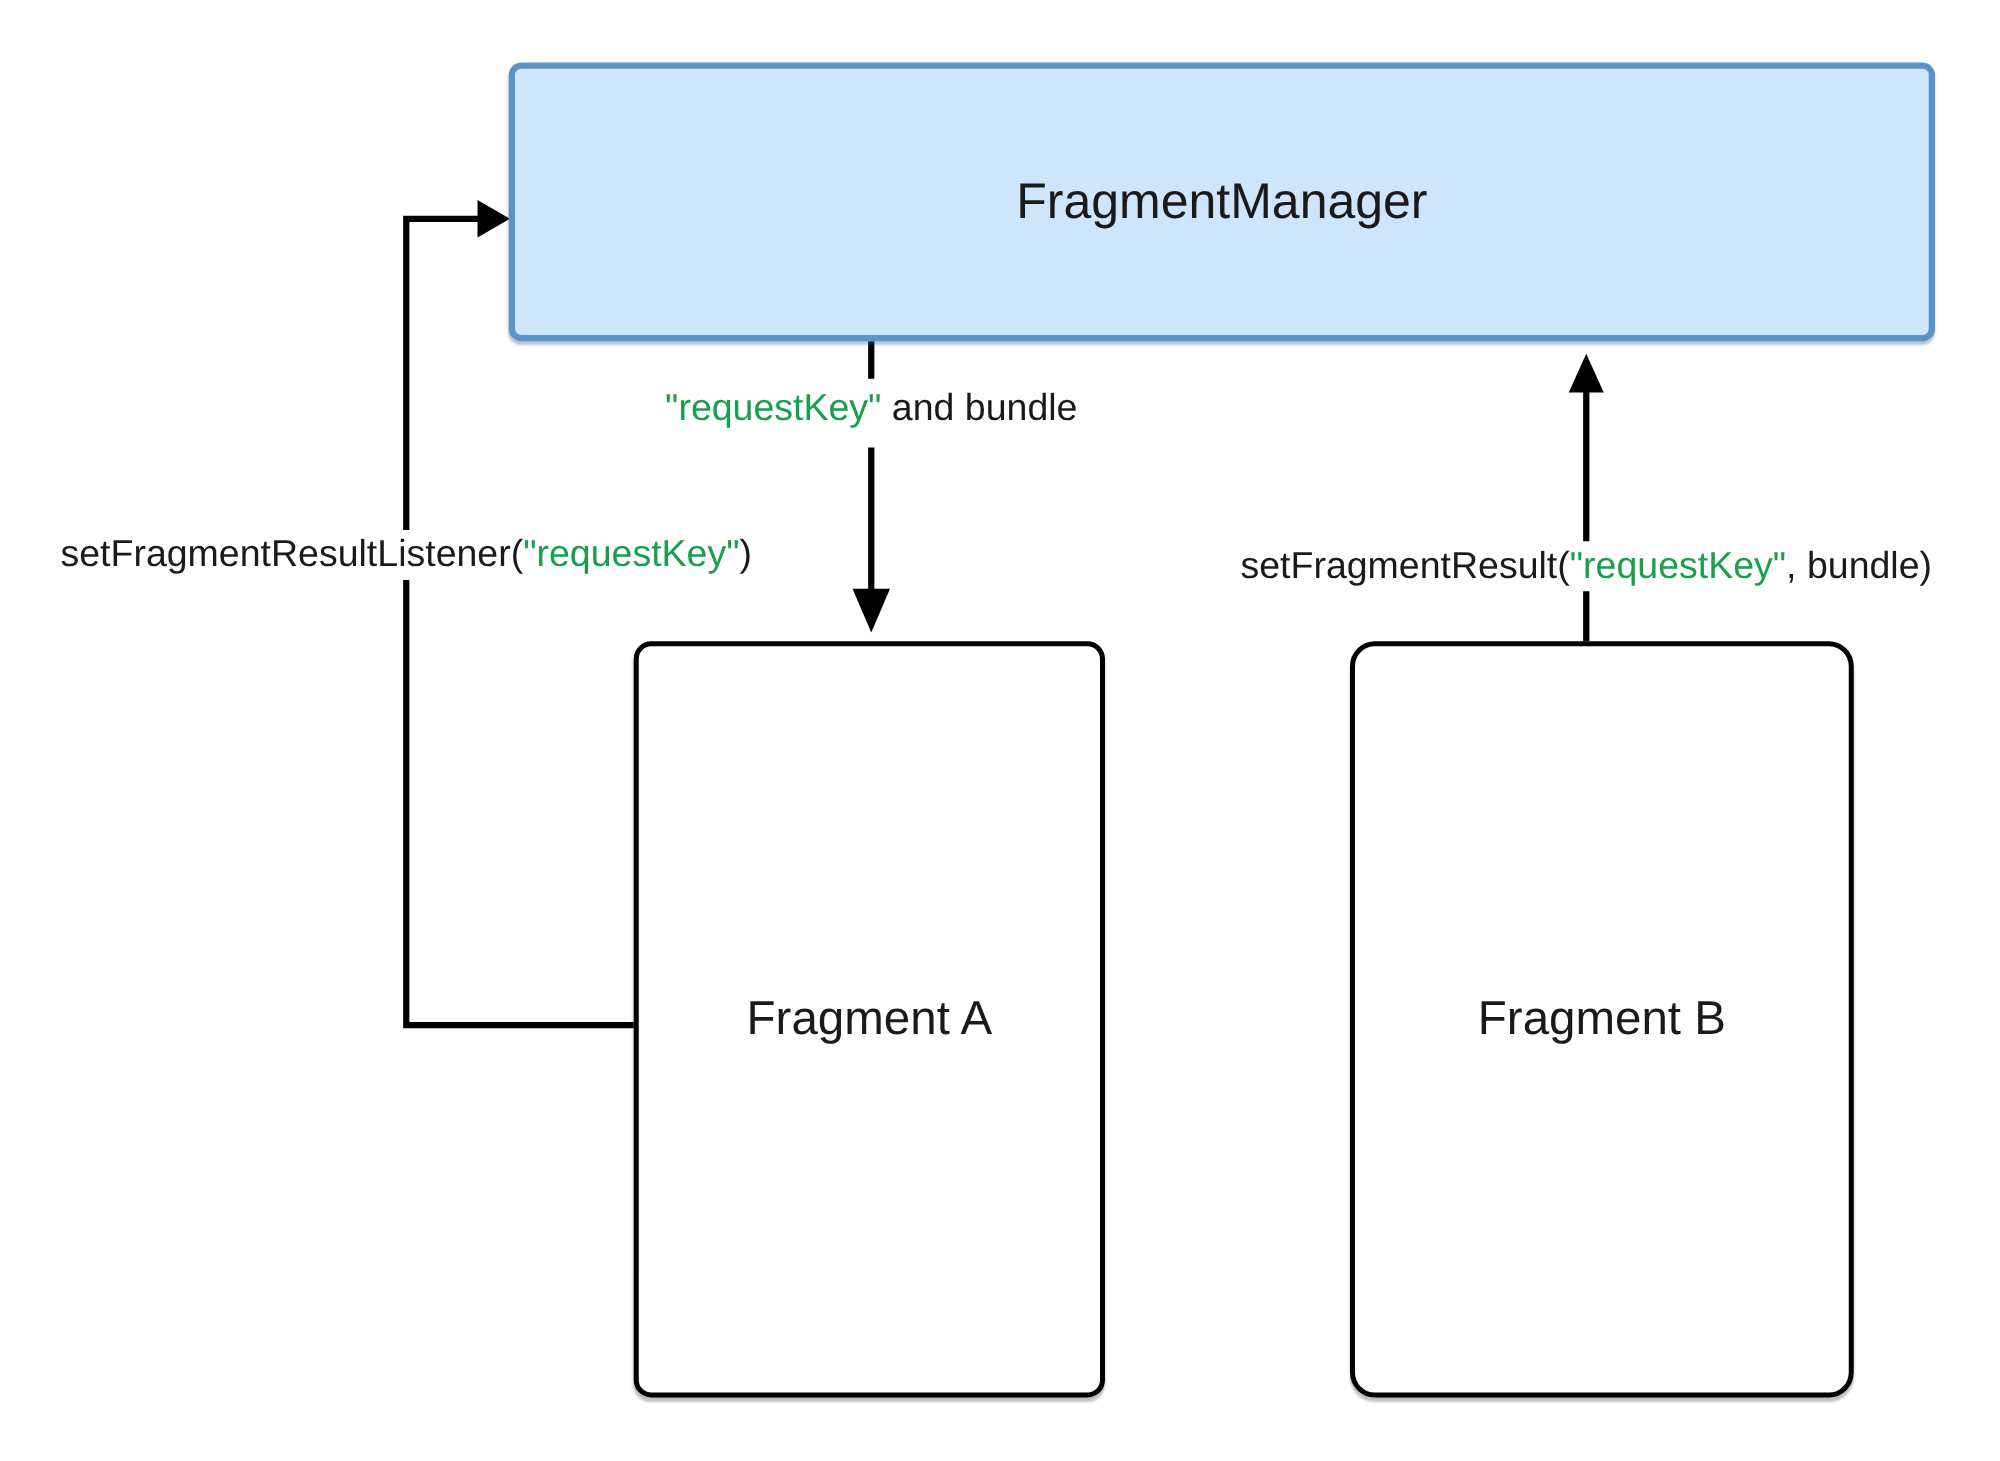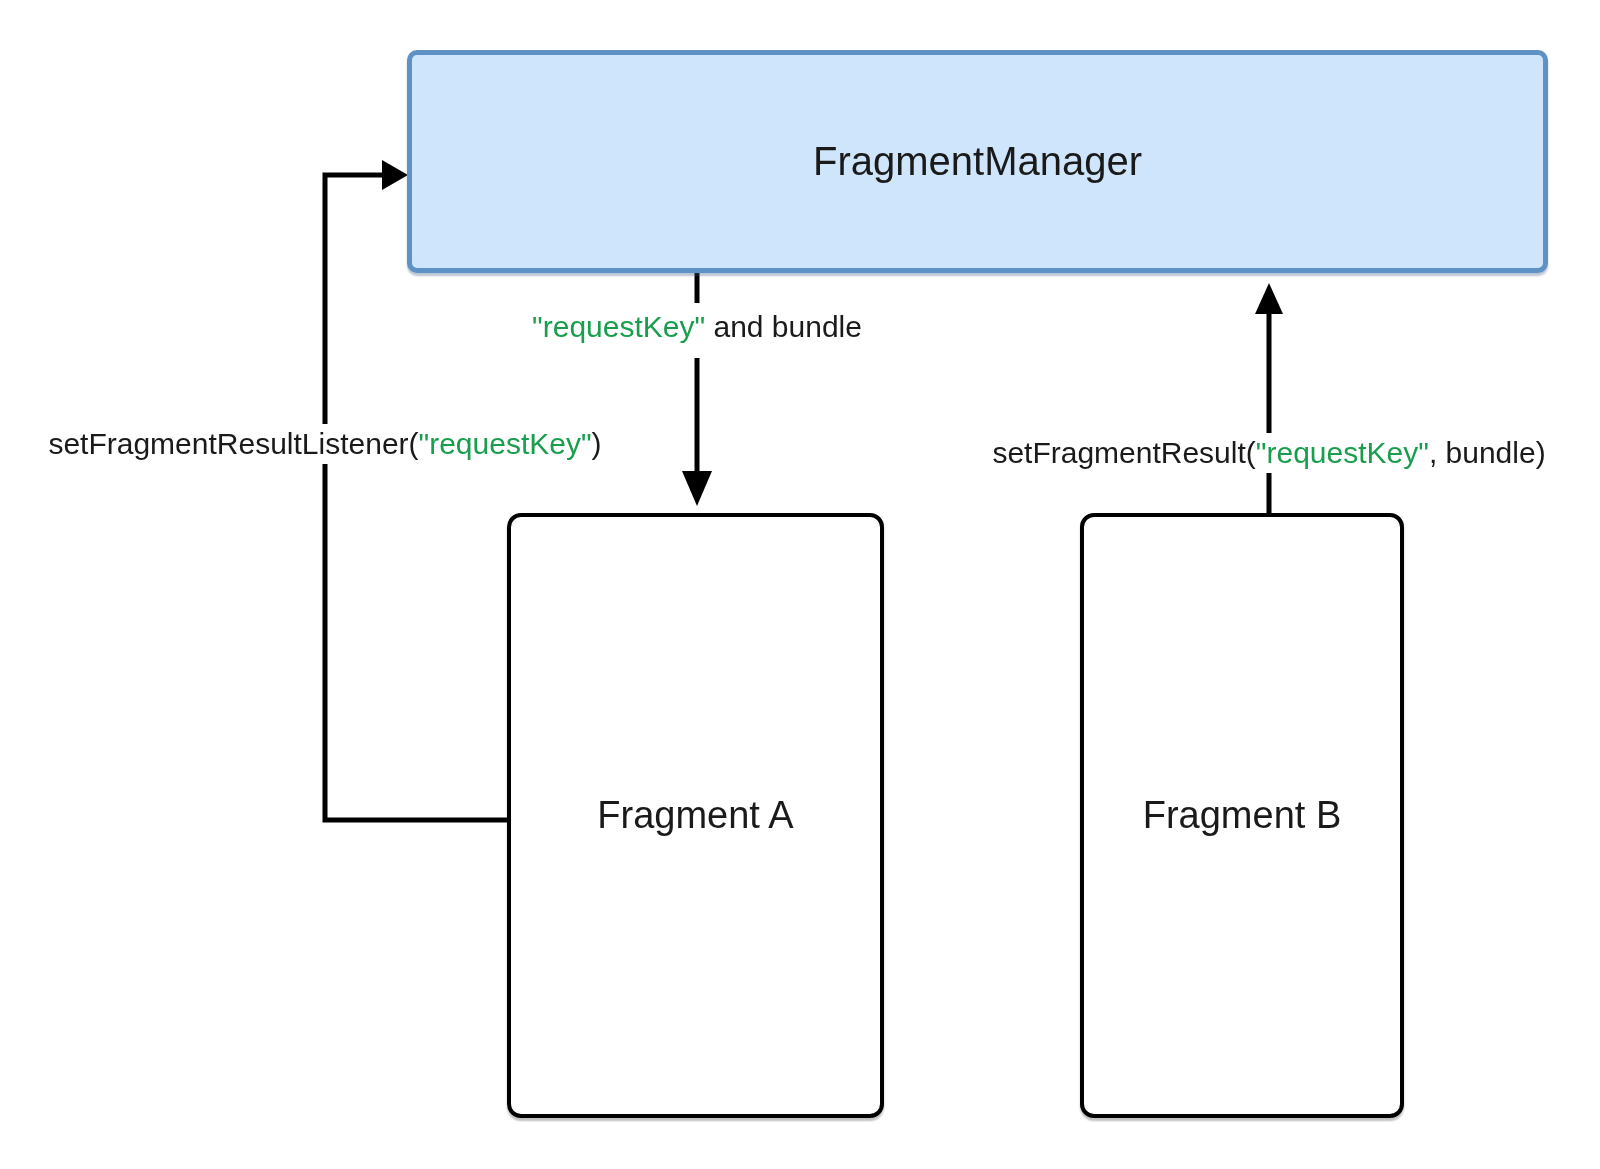--- a/index.html
+++ b/index.html
@@ -25,21 +25,21 @@
   }
   .frag{
     left:0;top:513px;width:377px;height:605px;
     background:#ffffff;
     border:4px solid var(--line,#000);
     border-radius:14px;
     box-shadow:0 3px 2px rgba(0,0,0,0.25);
     font-size:38px;
   }
   .frag-a{left:507px;}
-  .frag-b{left:1080px;width:324px;}
+  .frag-b{left:1080px;width:403px;border-radius:20px;}
   .ann{
     position:absolute;background:#ffffff;
     font-size:30px;line-height:36px;white-space:nowrap;
     padding:2px 6px;transform:translateX(-50%);
   }
   .ann-mid{left:697px;top:307px;}
   .ann-left{left:325px;top:424px;}
   .ann-right{left:1269px;top:433px;}
   .green{color:var(--green,#199e4d);}
 </style>

